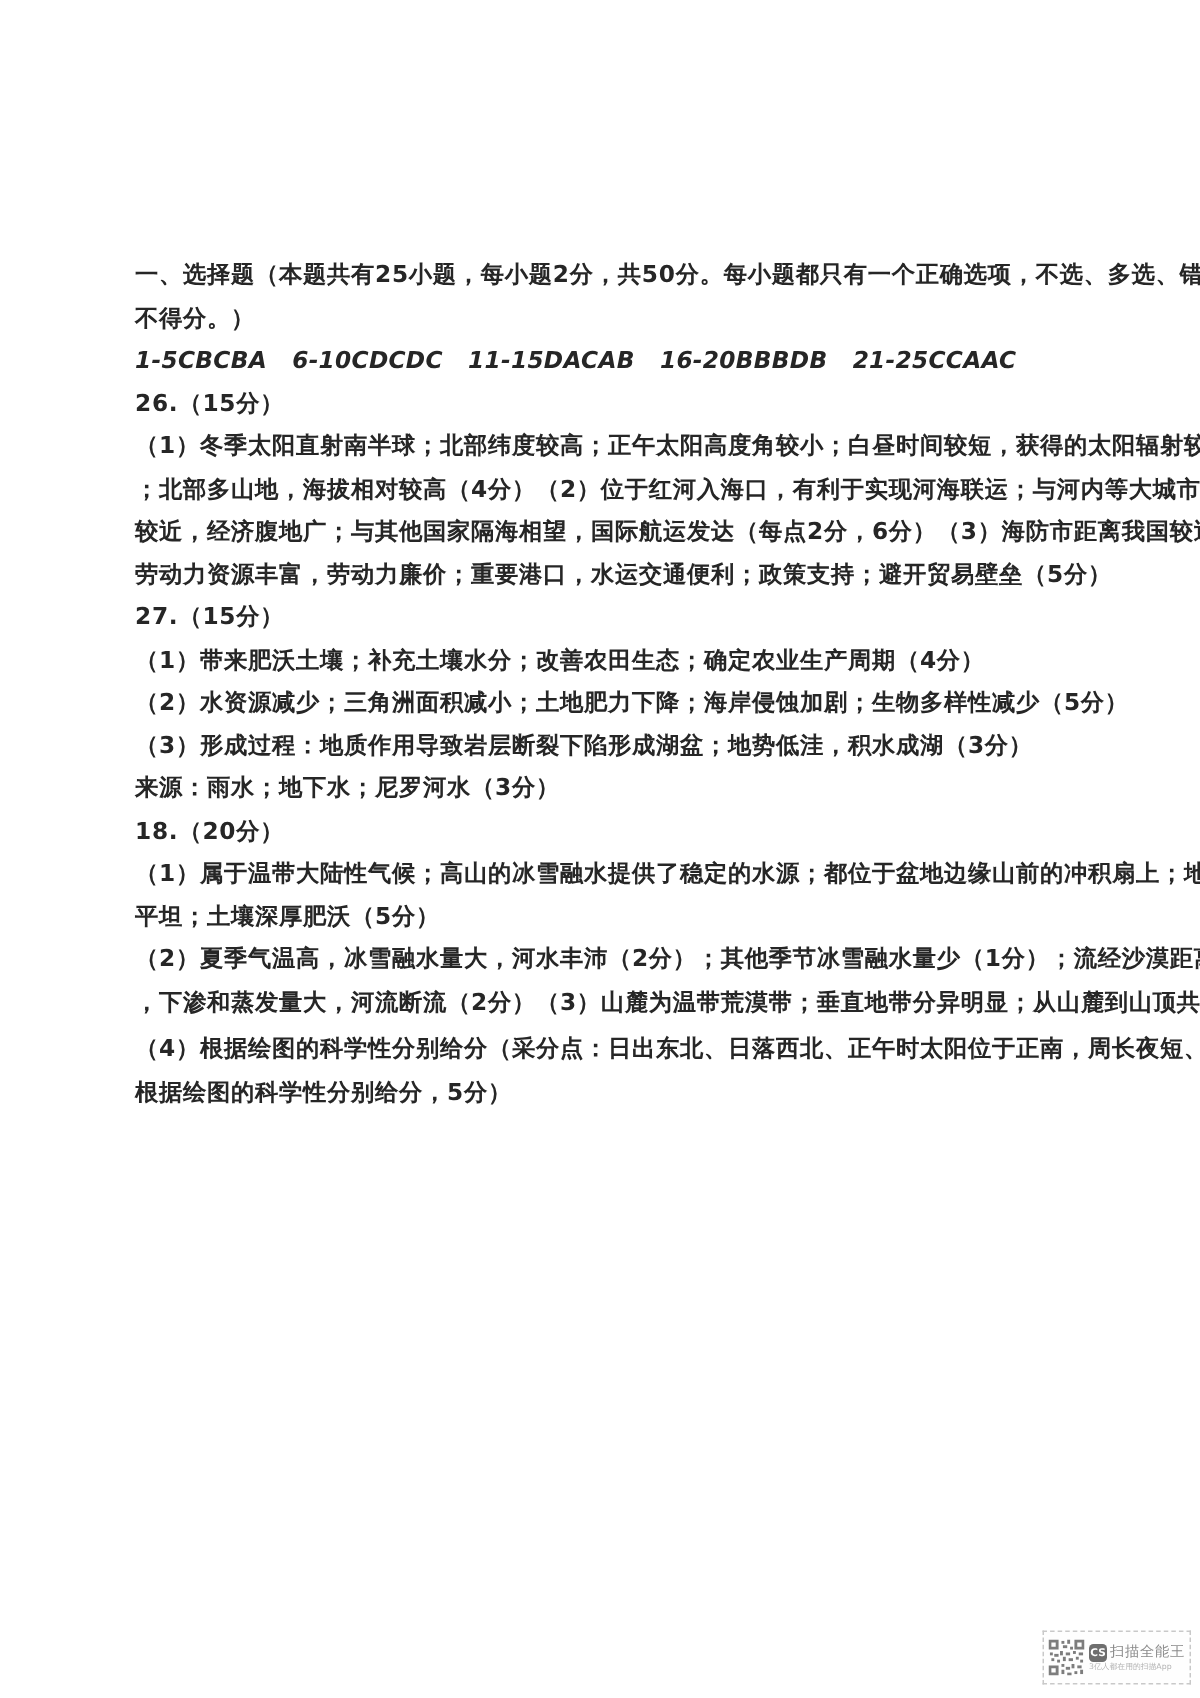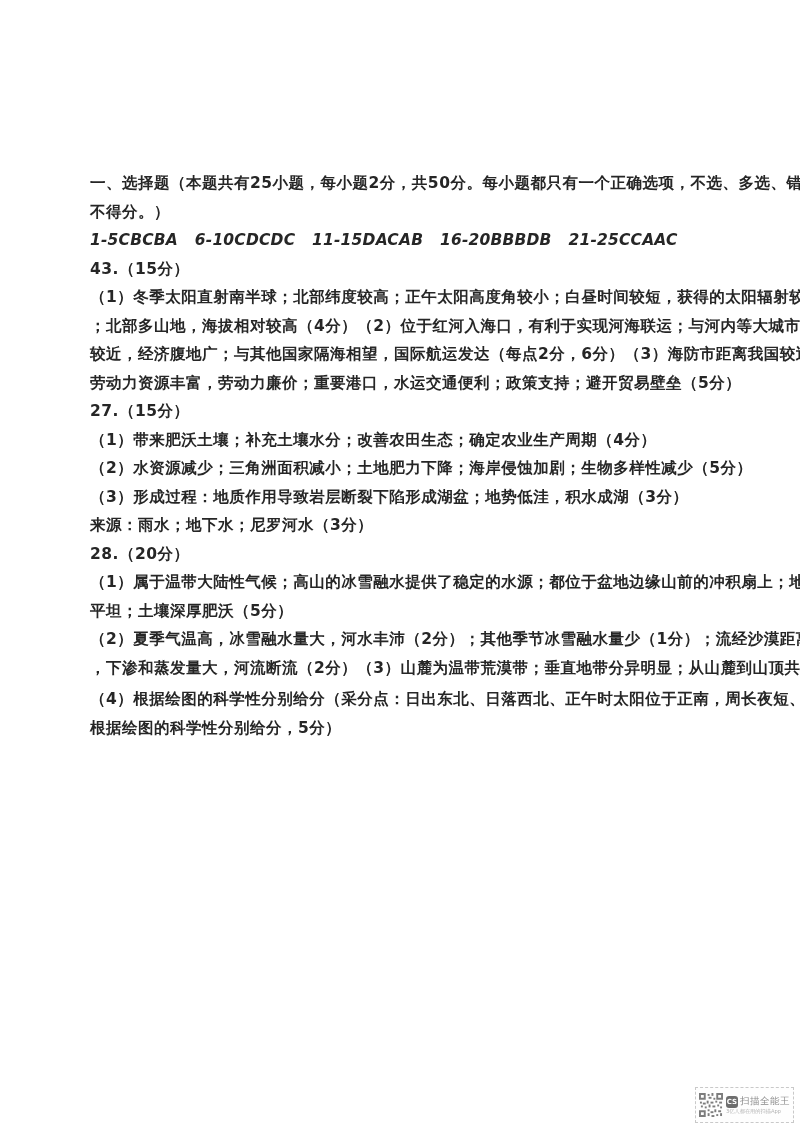--- a/index.html
+++ b/index.html
@@ -101,33 +101,33 @@
 </head>
 <body>
 
 <div class="page">
 
   <main class="content">
     <div class="line">一、选择题（本题共有25小题，每小题2分，共50分。每小题都只有一个正确选项，不选、多选、错选均</div>
     <div class="line">不得分。）</div>
     <div class="line answers">1-5CBCBA   6-10CDCDC   11-15DACAB   16-20BBBDB   21-25CCAAC</div>
 
-    <div class="line">43.（15分）</div>
+    <div class="line">26.（15分）</div>
     <div class="line">（1）冬季太阳直射南半球；北部纬度较高；正午太阳高度角较小；白昼时间较短，获得的太阳辐射较少</div>
     <div class="line">；北部多山地，海拔相对较高（4分）（2）位于红河入海口，有利于实现河海联运；与河内等大城市比</div>
     <div class="line">较近，经济腹地广；与其他国家隔海相望，国际航运发达（每点2分，6分）（3）海防市距离我国较近；</div>
     <div class="line">劳动力资源丰富，劳动力廉价；重要港口，水运交通便利；政策支持；避开贸易壁垒（5分）</div>
 
     <div class="line">27.（15分）</div>
     <div class="line">（1）带来肥沃土壤；补充土壤水分；改善农田生态；确定农业生产周期（4分）</div>
     <div class="line">（2）水资源减少；三角洲面积减小；土地肥力下降；海岸侵蚀加剧；生物多样性减少（5分）</div>
     <div class="line">（3）形成过程：地质作用导致岩层断裂下陷形成湖盆；地势低洼，积水成湖（3分）</div>
     <div class="line">来源：雨水；地下水；尼罗河水（3分）</div>
 
-    <div class="line">28.（20分）</div>
+    <div class="line">18.（20分）</div>
     <div class="line">（1）属于温带大陆性气候；高山的冰雪融水提供了稳定的水源；都位于盆地边缘山前的冲积扇上；地形</div>
     <div class="line">平坦；土壤深厚肥沃（5分）</div>
     <div class="line">（2）夏季气温高，冰雪融水量大，河水丰沛（2分）；其他季节冰雪融水量少（1分）；流经沙漠距离长</div>
     <div class="line">，下渗和蒸发量大，河流断流（2分）（3）山麓为温带荒漠带；垂直地带分异明显；从山麓到山顶共有7</div>
     <div class="line gap">（4）根据绘图的科学性分别给分（采分点：日出东北、日落西北、正午时太阳位于正南，周长夜短、正</div>
     <div class="line">根据绘图的科学性分别给分，5分）</div>
   </main>
 
   <div class="watermark">
     <svg class="qr" viewBox="0 0 25 25" xmlns="http://www.w3.org/2000/svg">

